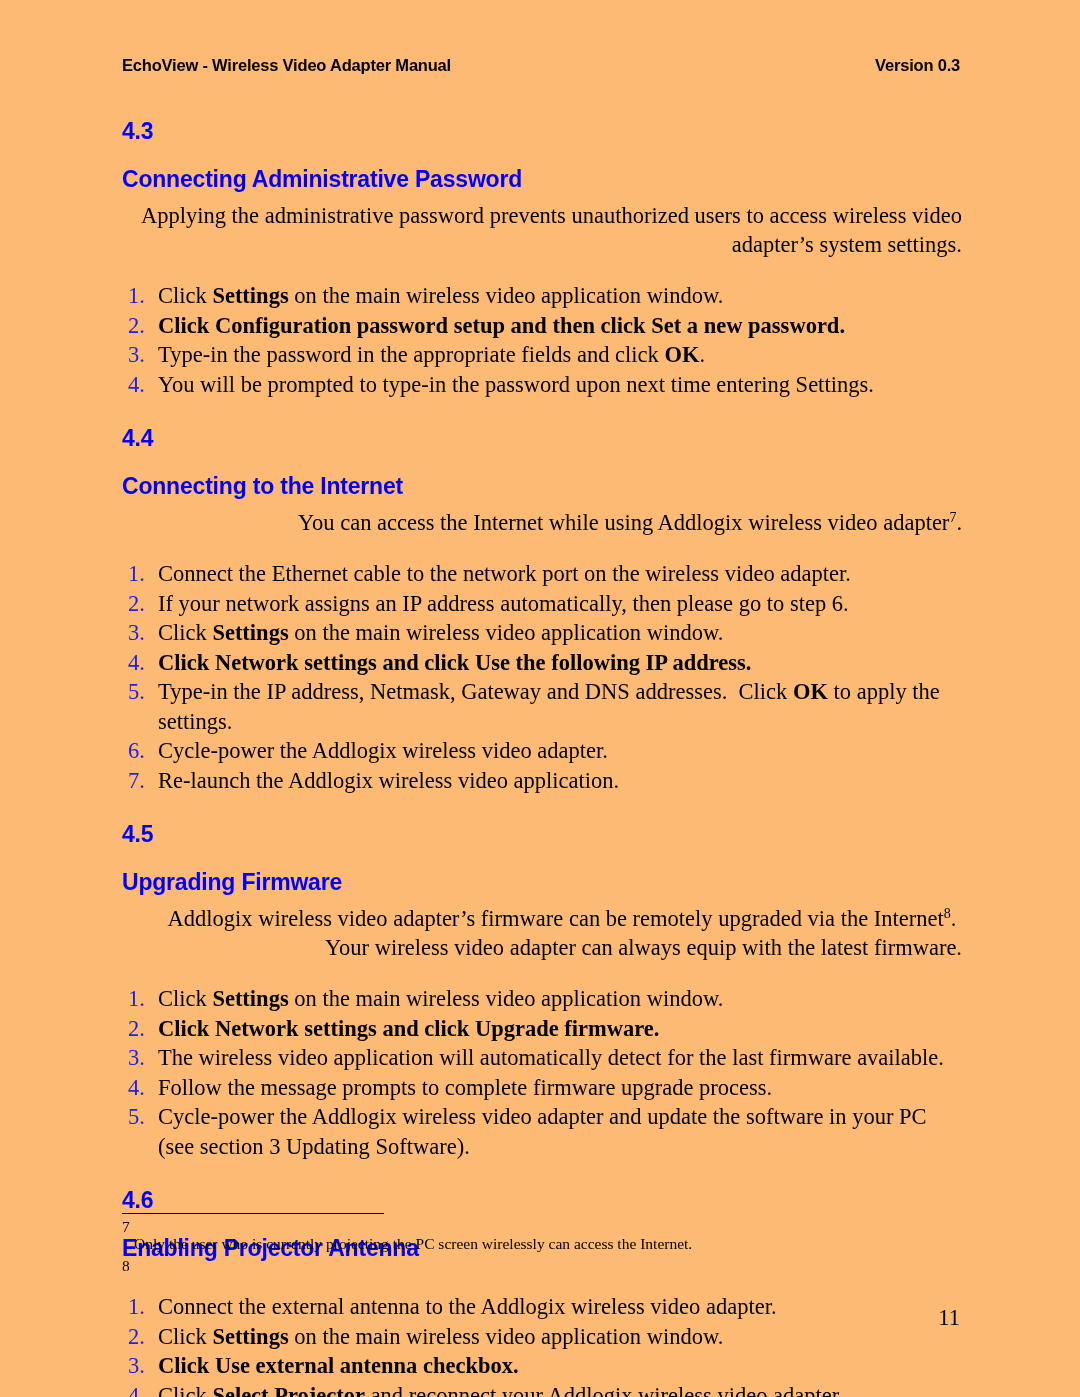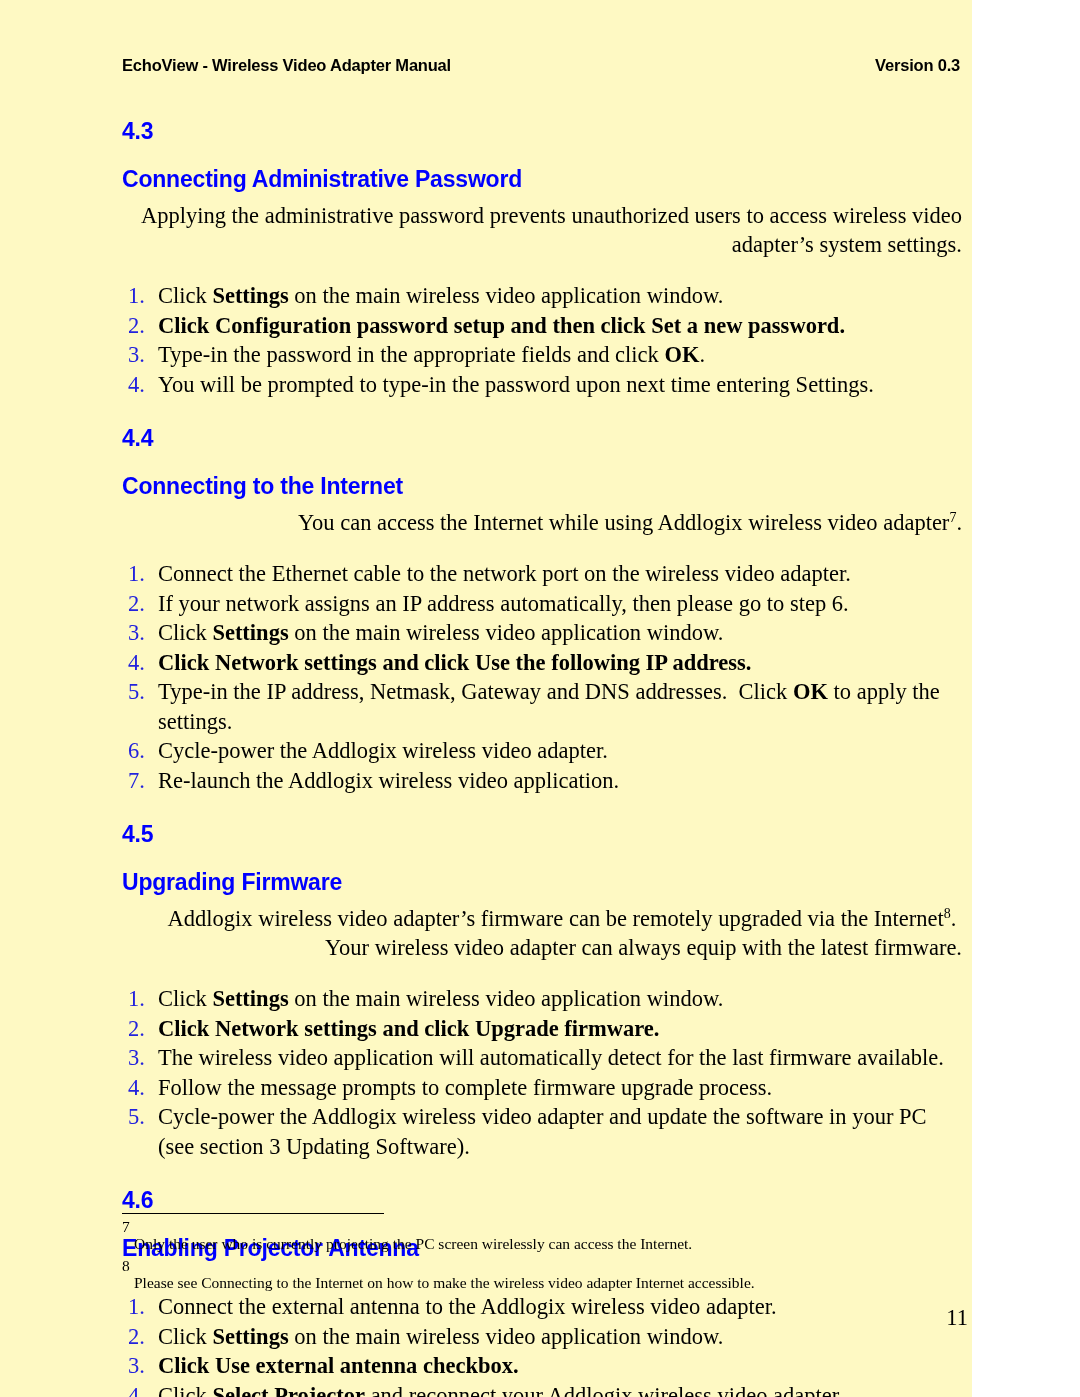--- a/index.html
+++ b/index.html
@@ -2,23 +2,23 @@
 <html><head>
 <meta charset="utf-8">
 <style>
   html, body {
     margin: 0;
     padding: 0;
     background: #ffffff;
   }
   .page {
     position: relative;
-    width: 972px;
+    width: 1080px;
     height: 1397px;
-    background: #fef9c3;
+    background: #fdba74;
     font-family: "Liberation Serif", "DejaVu Serif", serif;
     color: #000000;
     overflow: hidden;
   }
 
   
   .running-header {
     position: absolute;
     left: 122px;
     top: 56px;
@@ -135,21 +135,20 @@
   }
 
   
   .page-number {
     position: absolute;
     left: 0;
     top: 1305px;
     width: 960px;
     text-align: right;
     font-size: 22.5px;
-    padding-left: 8px;
   }
 </style>
 </head>
 <body>
 
 <div class="page">
 
   <div class="running-header">
     <span class="hdr-left">EchoView - Wireless Video Adapter Manual</span>
     <span class="hdr-right">Version 0.3</span>
@@ -274,19 +273,18 @@
 
   <div class="footnote-rule"></div>
 
   <div class="footnotes" id="footnotes-root">
       <div class="footnote">
         <span class="fn-marker">7</span>
         <span class="fn-text">Only the user who is currently projecting the PC screen wirelessly can access the Internet.</span>
       </div>
       <div class="footnote">
         <span class="fn-marker">8</span>
-        <span class="fn-text">Please see Connecting to the Internet on how to make the wireless video adapter Internet accessible.</span>
       </div>
     </div>
 
   <div class="page-number">11</div>
 
 </div>
 
 </body></html>

